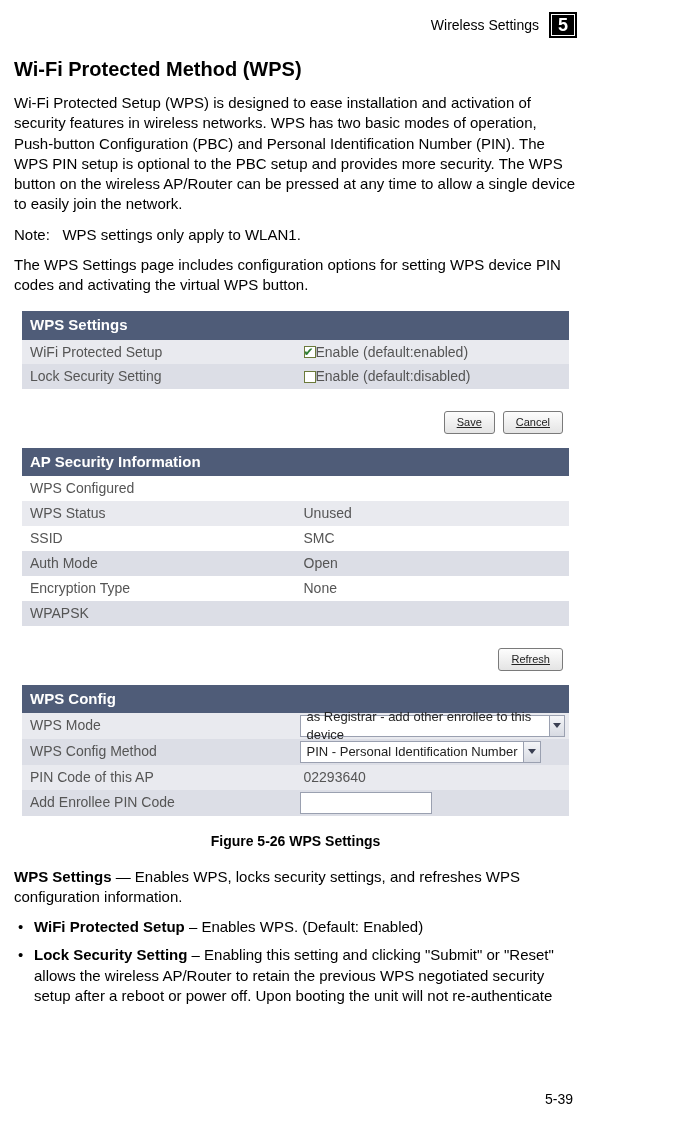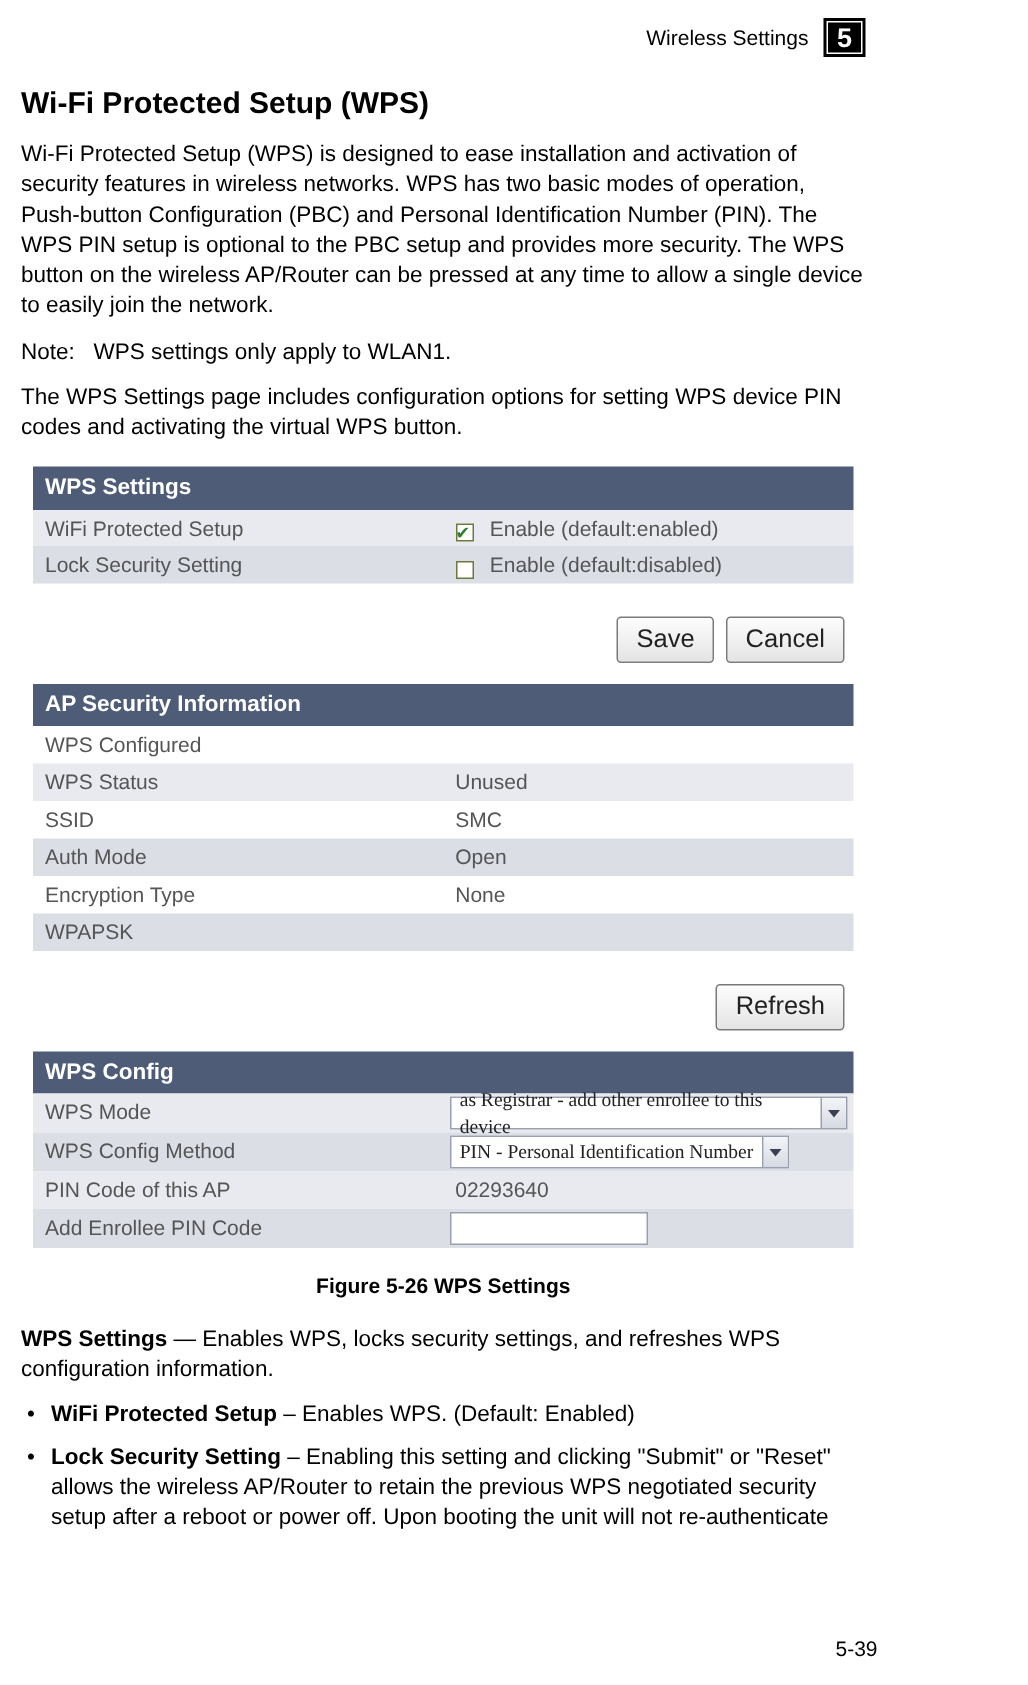--- a/index.html
+++ b/index.html
@@ -79,22 +79,22 @@
   .row > .cell-label {
     width: 50%;
     padding: 3px 8px;
     box-sizing: border-box;
   }
   .row > .cell-value {
     width: 50%;
     padding: 3px 8px;
     box-sizing: border-box;
     display: flex;
-    align-items: flex-end;
-    gap: 11px;
+    align-items: center;
+    gap: 0;
   }
   .row-shade-a { background: #e9eaef; }
   .row-shade-b { background: #dcdee6; }
   .row-plain   { background: #fff; }
   .cb {
     display: inline-block;
     width: 12px;
     height: 12px;
     border: 1px solid #6b7a3a;
     box-sizing: border-box;
@@ -108,43 +108,43 @@
     left: -1px;
     font-size: 12px;
     color: #2e7d32;
   }
   .btn {
     display: inline-block;
     border: 1px solid #7a7a7a;
     border-radius: 3px;
     padding: 3px 12px;
     background: linear-gradient(#fdfdfd, #e4e4e4);
-    font-size: 17px;
+    font-size: 11px;
     color: #222;
+    text-decoration: underline;
   }
   .btn-row {
     display: flex;
     justify-content: flex-end;
     gap: 8px;
     margin-top: 22px;
     margin-bottom: 14px;
     padding-right: 6px;
   }
   .select {
     display: inline-flex;
     align-items: center;
     border: 1px solid #9aa0b0;
     background: #fff;
     font-size: 13px;
     color: #222;
     height: 20px;
   }
   .select .sel-text {
     padding: 0 6px;
-    font-family: Liberation Serif, serif;
   }
   .select .sel-btn {
     width: 16px;
     height: 100%;
     border-left: 1px solid #9aa0b0;
     background: linear-gradient(#f4f5f8, #d7dae2);
     display: flex;
     align-items: center;
     justify-content: center;
   }
@@ -180,35 +180,35 @@
   }
   ul.bullets > li::before {
     content: "•";
     position: absolute;
     left: 4px;
     top: 0;
   }
   .footer-pn {
     position: absolute;
     bottom: 14px;
-    right: 12px;
+    right: 24px;
     font-size: 14px;
   }
 </style>
 </head>
 <body>
 
 <div class="page">
 
   <div class="running-head">
     <span class="running-head-text">Wireless Settings</span>
     <span class="chapter-mark">5</span>
   </div>
 
-  <h1 class="section-title">Wi-Fi Protected Setup (WPS)</h1>
+  <h1 class="section-title">Wi-Fi Protected Method (WPS)</h1>
 
   <p>Wi-Fi Protected Setup (WPS) is designed to ease installation and activation of security features in wireless networks. WPS has two basic modes of operation, Push-button Configuration (PBC) and Personal Identification Number (PIN). The WPS PIN setup is optional to the PBC setup and provides more security. The WPS button on the wireless AP/Router can be pressed at any time to allow a single device to easily join the network.</p>
 
   <p class="note-row">
     <span class="note-label">Note:</span>
     &nbsp;&nbsp;<span>WPS settings only apply to WLAN1.</span>
   </p>
 
   <p>The WPS Settings page includes configuration options for setting WPS device PIN codes and activating the virtual WPS button.</p>
 

